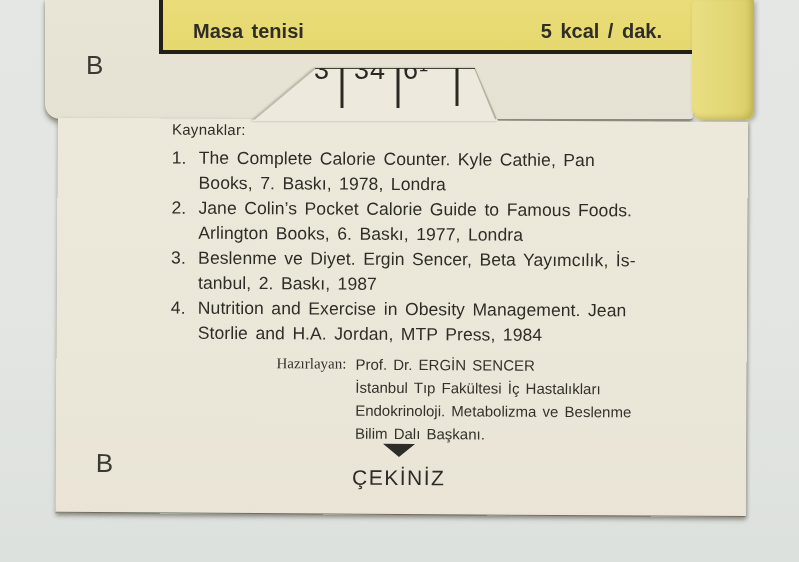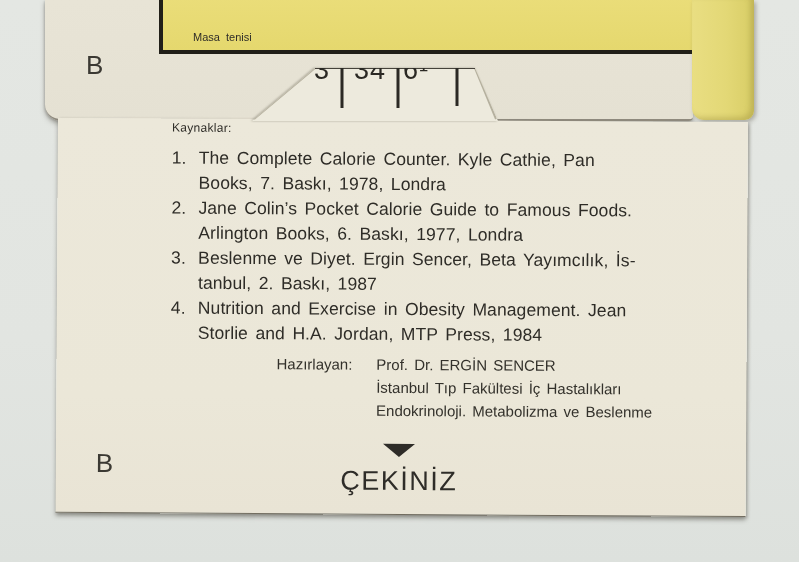--- a/index.html
+++ b/index.html
@@ -24,21 +24,21 @@
   }
   
   .topcard{
     position:absolute;left:159px;top:-6px;width:469px;height:45px;
     background:linear-gradient(180deg,#eadd79 0%,#e5d86e 100%);
     border:4px solid #211f18;
     display:flex;align-items:flex-end;justify-content:space-between;
     padding:0 50px 7px 30px;
     z-index:2;
   }
-  .topcard .txt{font-size:11px;color:#2f2d28;word-spacing:3px;}
+  .topcard .txt{font-size:20px;color:#2f2d28;word-spacing:3px;font-weight:bold;}
   
   .ystrip{
     position:absolute;left:692px;top:0;width:62px;height:120px;
     background:linear-gradient(90deg,#e9de82 0%,#e3d876 55%,#d8cd66 100%);
     border-radius:0 0 9px 12px;
     box-shadow:inset -4px -3px 5px rgba(140,125,50,.3), 2px 2px 4px rgba(100,96,80,.45);
     z-index:2;
   }
   
   .tab-wrap{
@@ -59,61 +59,62 @@
   .card{
     position:absolute;left:58px;top:118px;width:690px;height:394px;
     background:linear-gradient(180deg,#ece8da 0%,#ebe7d8 70%,#e9e4d5 100%);
     transform:rotate(.35deg);transform-origin:20px 0;
     border-bottom:1px solid #716c5f;
     box-shadow:0 3px 4px rgba(95,93,85,.55), 2px 1px 3px rgba(110,106,95,.3);
     z-index:2;
   }
   .refs-heading{
     position:absolute;left:114px;top:2px;
-    font-size:12px;letter-spacing:.3px;color:#2e2c27;
+    font-size:15px;letter-spacing:.3px;color:#2e2c27;
   }
   .refs{
     position:absolute;left:114px;top:27px;width:545px;
     font-size:17.5px;line-height:25px;color:#2e2c27;word-spacing:2.5px;letter-spacing:.1px;
   }
   .ref{display:flex;}
   .ref .num{width:27px;flex:none;}
   .author{
     position:absolute;left:220px;top:233px;display:flex;
     font-size:15px;line-height:23px;color:#33312b;word-spacing:2px;
   }
-  .author .a-label{margin-right:24px;}
+  .author .a-label{margin-right:9px;font-family:Liberation Serif, serif;}
   .card-label{
     position:absolute;left:40px;top:330px;
     font-size:26px;color:#3b3933;
   }
   .pull{
     position:absolute;left:258px;top:324px;width:170px;
     display:flex;flex-direction:column;align-items:center;
   }
   .arrow-down{
     width:0;height:0;
     border-left:16px solid transparent;border-right:16px solid transparent;
     border-top:13px solid #2e2c28;
   }
   .pull-label{
-    margin-top:9px;font-size:27px;letter-spacing:1.5px;color:#2e2c28;
+    margin-top:9px;font-size:21px;letter-spacing:1.5px;color:#2e2c28;
   }
 </style>
 </head>
 <body>
 
 <div class="stage">
 
   <div class="sleeve">
     <div class="sleeve-label">B</div>
   </div>
 
   <div class="topcard">
     <span class="txt">Masa tenisi</span>
+    <span class="txt">5 kcal / dak.</span>
   </div>
 
   <div class="ystrip"></div>
 
   <div class="tab-wrap">
     <div class="tab">
       <svg width="246" height="60" viewBox="0 0 246 60">
         <line x1="2" y1="58" x2="63" y2="7" stroke="#b5b09e" stroke-width="2"></line>
         <line x1="244" y1="58" x2="223" y2="7" stroke="#b5b09e" stroke-width="2"></line>
         <line x1="63" y1="7" x2="223" y2="7" stroke="#45423a" stroke-width="2"></line>
@@ -152,21 +153,21 @@
         <span><span>Nutrition and Exercise in Obesity Management. Jean</span><br>
           <span>Storlie and H.A. Jordan, MTP Press, 1984</span></span>
       </div>
     </div>
 
     <div class="author">
       <span class="a-label">Hazırlayan:</span>
       <span><span>Prof. Dr. ERGİN SENCER</span><br>
         <span>İstanbul Tıp Fakültesi İç Hastalıkları</span><br>
         <span>Endokrinoloji. Metabolizma ve Beslenme</span><br>
-        </span>
+        <span>Bilim Dalı Başkanı.</span></span>
     </div>
 
     <div class="card-label">B</div>
 
     <div class="pull">
       <div class="arrow-down"></div>
       <div class="pull-label">ÇEKİNİZ</div>
     </div>
 
   </div>

